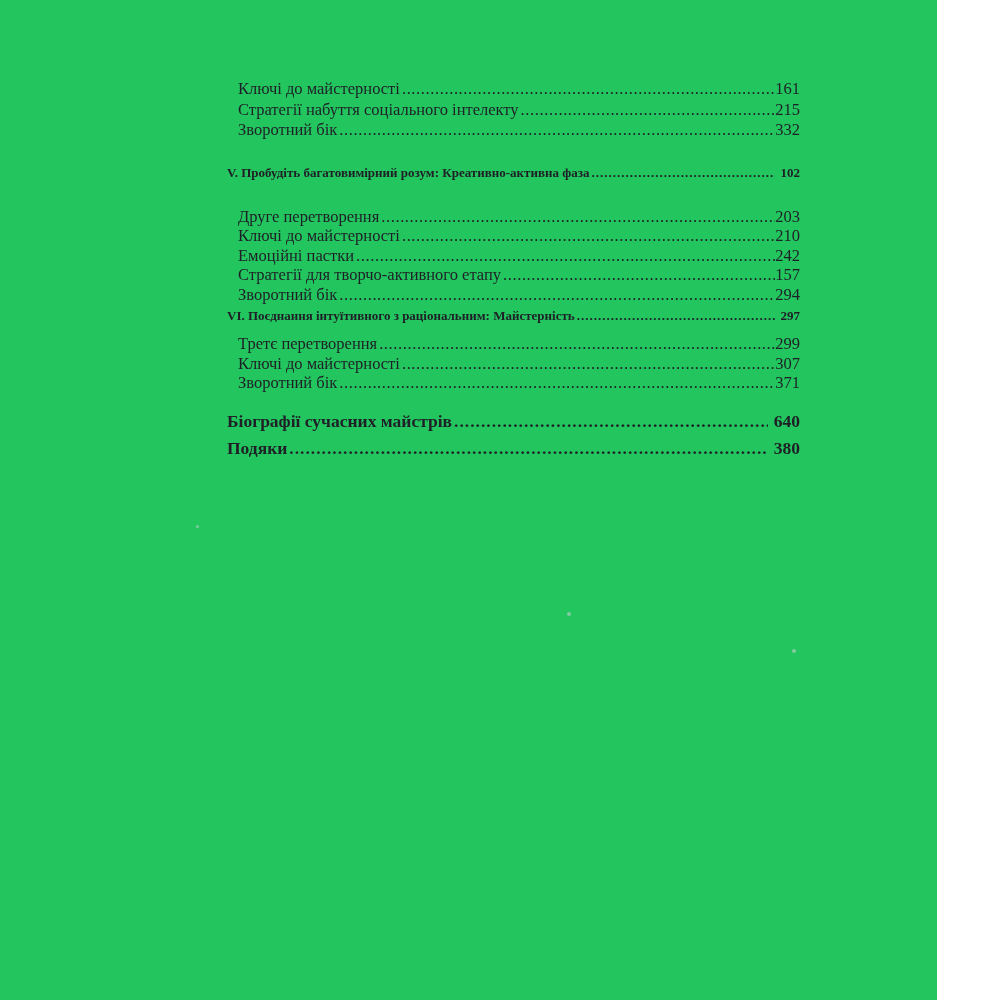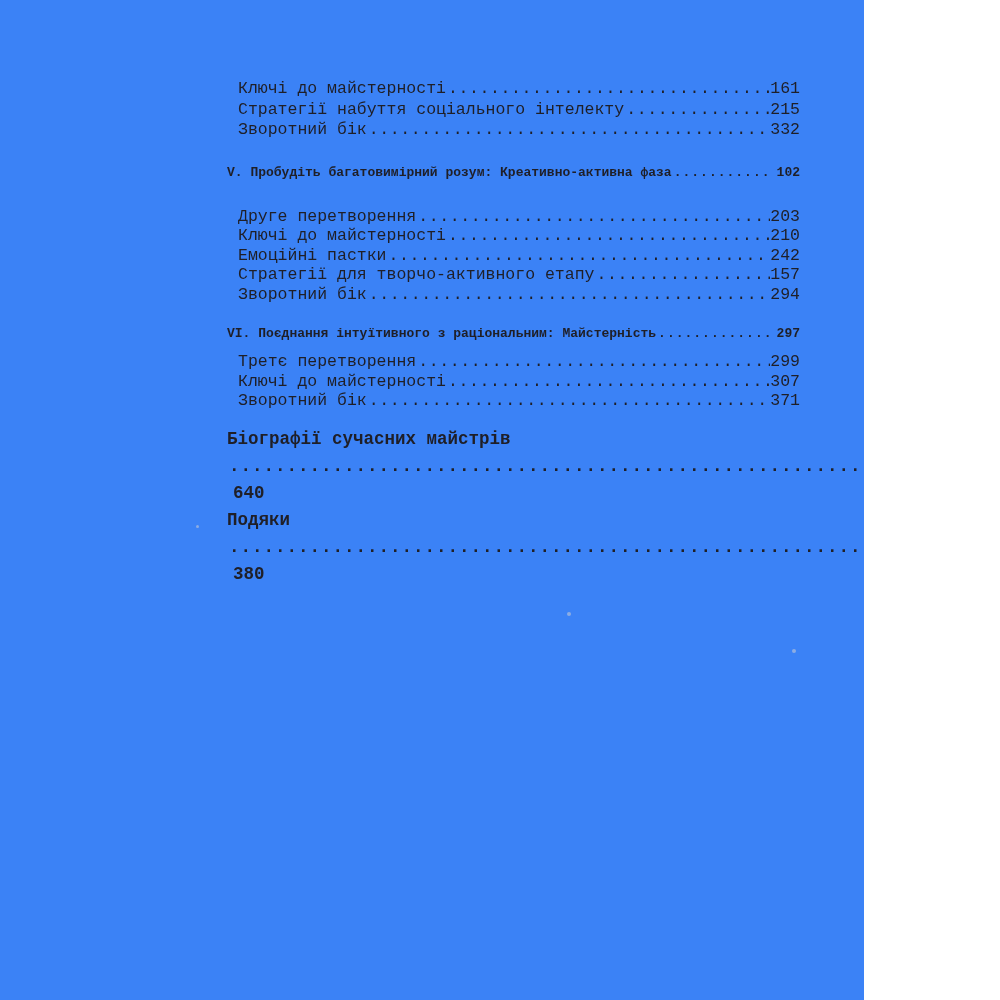--- a/index.html
+++ b/index.html
@@ -3,25 +3,24 @@
 <meta charset="utf-8">
 <style>
   * { margin:0; padding:0; box-sizing:border-box; }
   html, body {
     width:1000px; height:1000px;
     background:#ffffff;
     font-family:"Liberation Serif","DejaVu Serif",serif;
   }
   .page {
     position:relative;
-    width:864px; height:1000px;
-    background:#3b82f6;
+    width:937px; height:1000px;
+    background:#22c55e;
     color:#1f1f27;
     overflow:hidden;
-    font-family:Liberation Mono, monospace;
   }
   .toc {
     position:absolute;
     left:227px; top:0;
     width:573px;
     padding-top:79px;
   }
   .row {
     display:flex;
     align-items:baseline;
@@ -49,28 +48,27 @@
   .heading {
     font-size:13px;
     line-height:24px;
     font-weight:700;
     padding-left:0;
   }
   .heading .pagenum, .tall .pagenum { padding-left:6px; }
   .heading .dots::after, .tall .dots::after { letter-spacing:1px; }
   .section-v { margin-top:20px; }
   .section-v .items { margin-top:22px; }
-  .section-vi { margin-top:18px; }
+  .section-vi { }
   .section-vi .items { margin-top:6px; }
   .standalone { margin-top:15px; }
   .tall {
     font-size:17.5px;
     line-height:27px;
     font-weight:700;
-    flex-direction:column;
   }
   .speck {
     position:absolute;
     border-radius:50%;
     background:#cfcfd4;
     opacity:0.55;
   }
   .speck-1 { left:196px; top:525px; width:3px; height:3px; }
   .speck-2 { left:567px; top:612px; width:4px; height:4px; }
   .speck-3 { left:792px; top:649px; width:4px; height:4px; }

